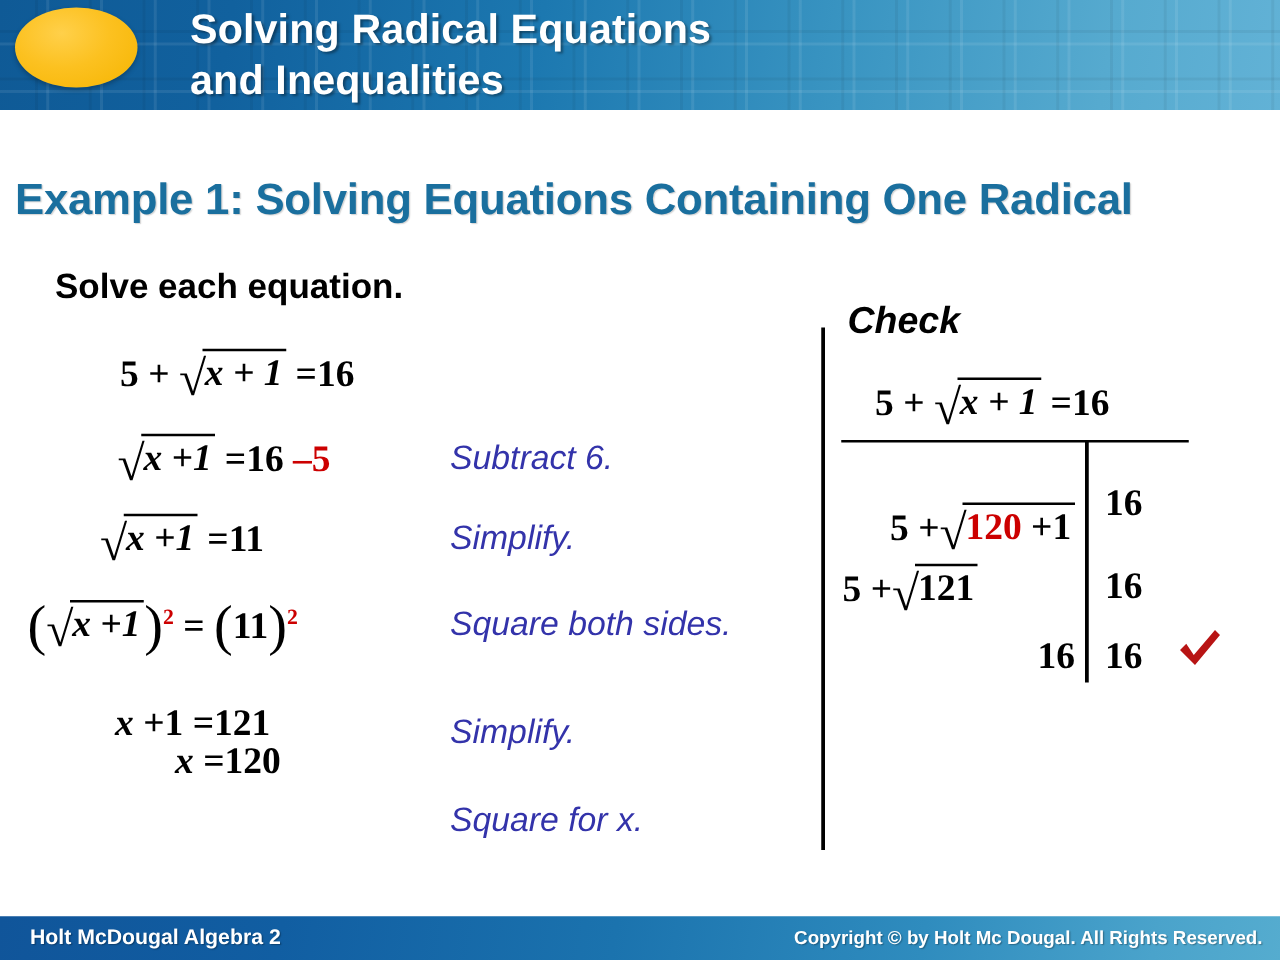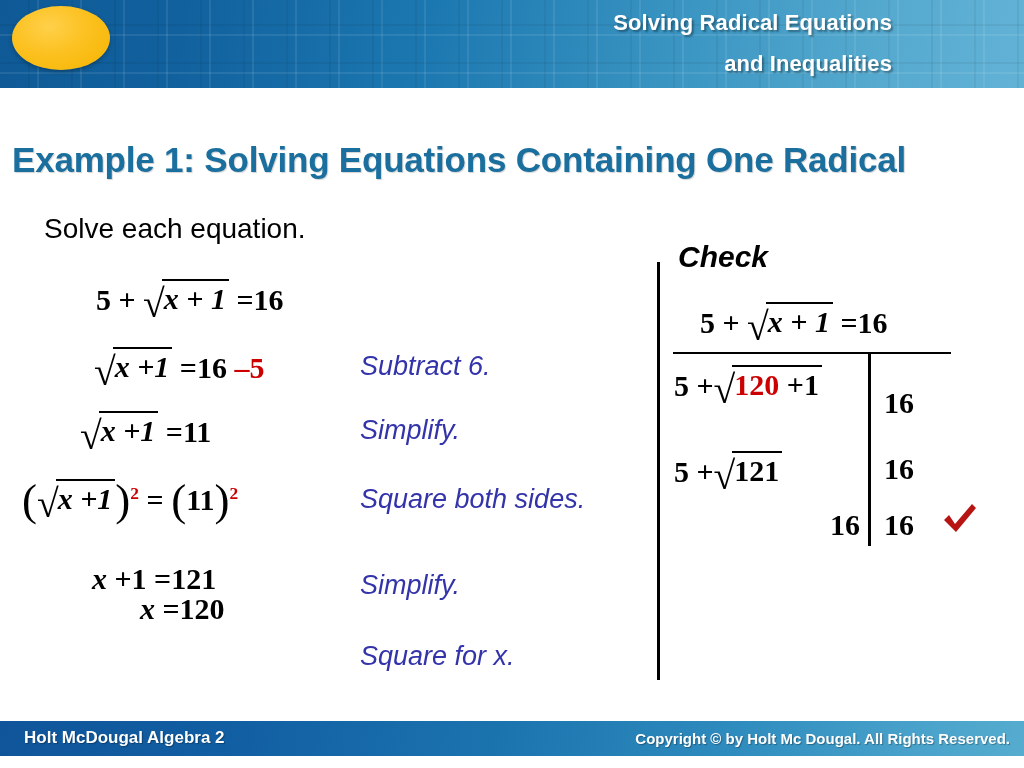--- a/index.html
+++ b/index.html
@@ -49,45 +49,44 @@
     position:absolute; left:12px; top:6px;
     width:98px; height:64px;
     border-radius:50%;
     background:radial-gradient(ellipse at 38% 32%, #ffd04a 0%, #fcc120 45%, #f5b400 100%);
     box-shadow:0 2px 4px rgba(0,0,0,0.28);
   }
   .header-title {
     position:absolute; left:152px; top:2px;
     width:740px;
     color:#ffffff;
-    font-size:22px;
+    font-size:33px;
     font-weight:bold;
     line-height:41px;
     letter-spacing:0.1px;
     text-shadow:2px 2px 2px rgba(0,0,0,0.35);
     white-space:pre-line;
-    text-align:right;
   }
 
   
   .example-heading {
     position:absolute; left:12px; top:140px;
     color:#1a6f9e;
     font-size:35px;
     font-weight:bold;
     letter-spacing:-0.2px;
     text-shadow:1px 1px 1px rgba(0,0,0,0.18);
     white-space:nowrap;
   }
 
   .instruction {
     position:absolute; left:44px; top:213px;
     color:#000000;
     font-size:28px;
-    font-weight:normal;
+    font-weight:bold;
     white-space:nowrap;
   }
 
   
   .math {
     font-family:"Liberation Serif", serif;
     font-size:30px;
     color:#000000;
     white-space:nowrap;
     font-weight:bold;
@@ -181,36 +180,36 @@
   }
   .check-col-divider {
     position:absolute;
     left:868px; top:353px;
     width:3px; height:193px;
     background:#000000;
   }
   .check-lhs { position:absolute; text-align:right; }
   .check-rhs { position:absolute; left:884px; }
 
-  .crow1-l { left:674px; top:366px; width:186px; text-align:left; }
+  .crow1-l { left:674px; top:403px; width:186px; text-align:right; }
   .crow1-r { top:386px; }
   .crow2-l { left:674px; top:452px; width:186px; text-align:left; }
   .crow2-r { top:452px; }
   .crow3-l { left:674px; top:508px; width:186px; text-align:right; }
   .crow3-r { top:508px; }
 
   .checkmark {
     position:absolute;
     left:940px; top:500px;
     width:40px; height:40px;
   }
 
   
   .footer {
-    position:absolute; left:0; bottom:12px;
+    position:absolute; left:0; bottom:0;
     width:1024px; height:35px;
     background:linear-gradient(100deg,
         #10559a 0%, #115ea2 22%, #1b73ae 48%,
         #2f8cbe 72%, #4aa3cb 90%, #55accf 100%);
     padding-left:44px;
   }
   .footer-left {
     position:absolute; left:24px; top:7px;
     color:#ffffff;
     font-size:17px;

